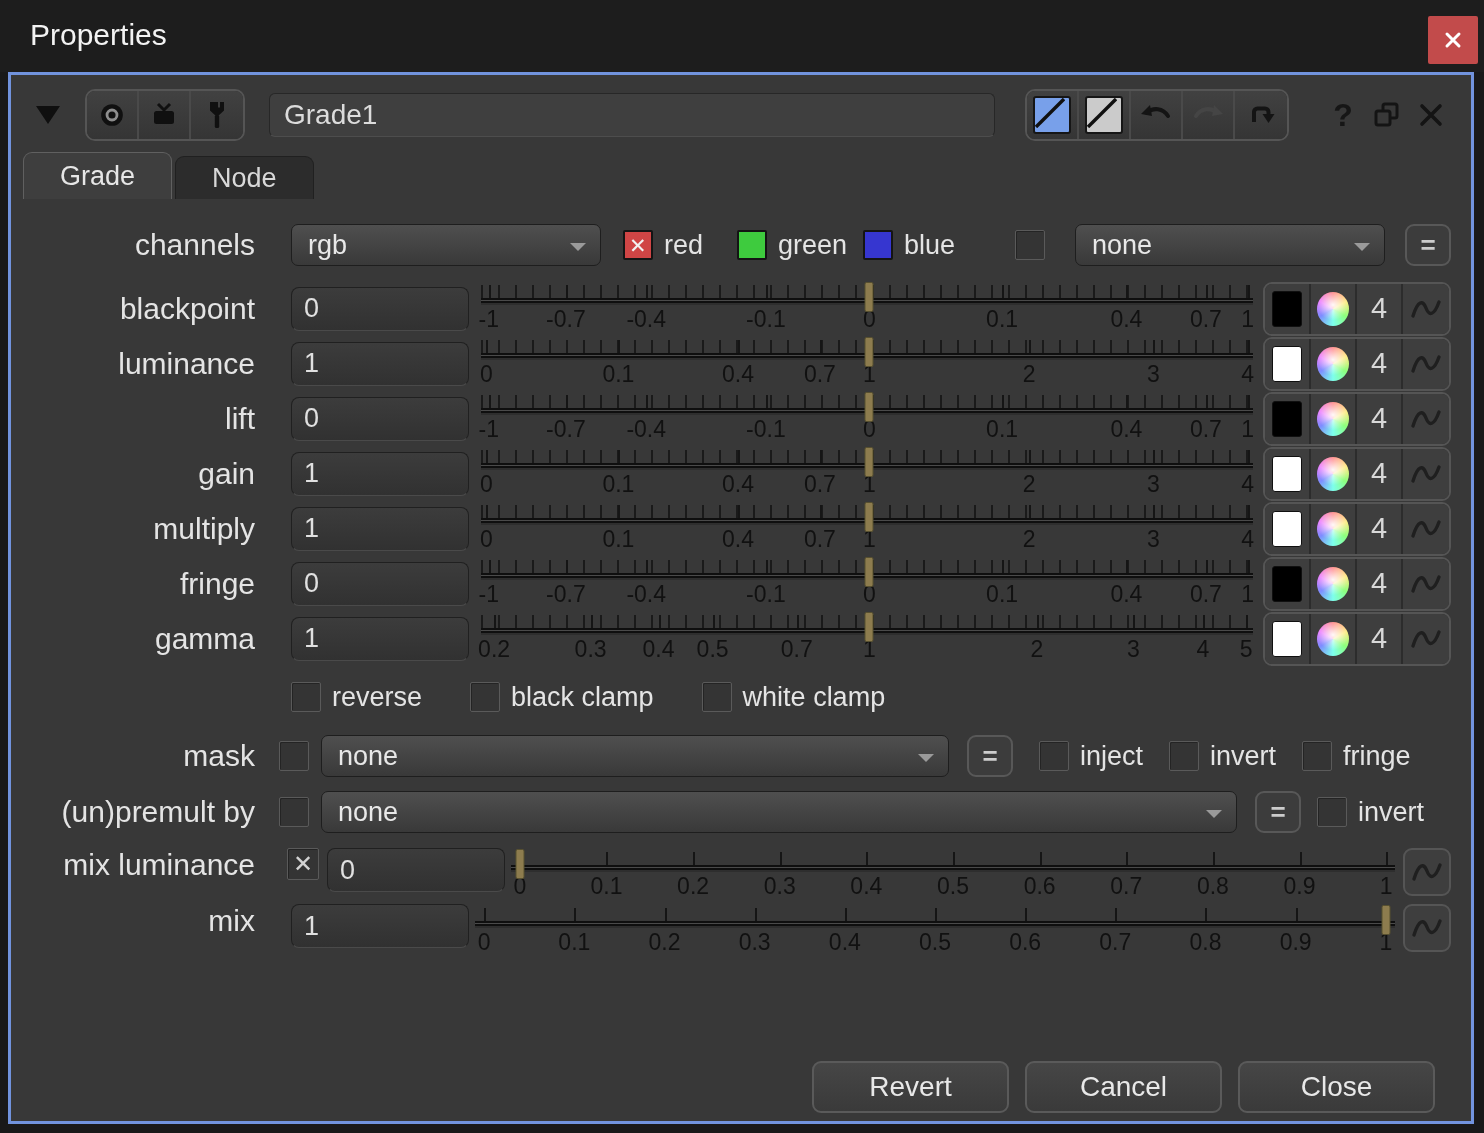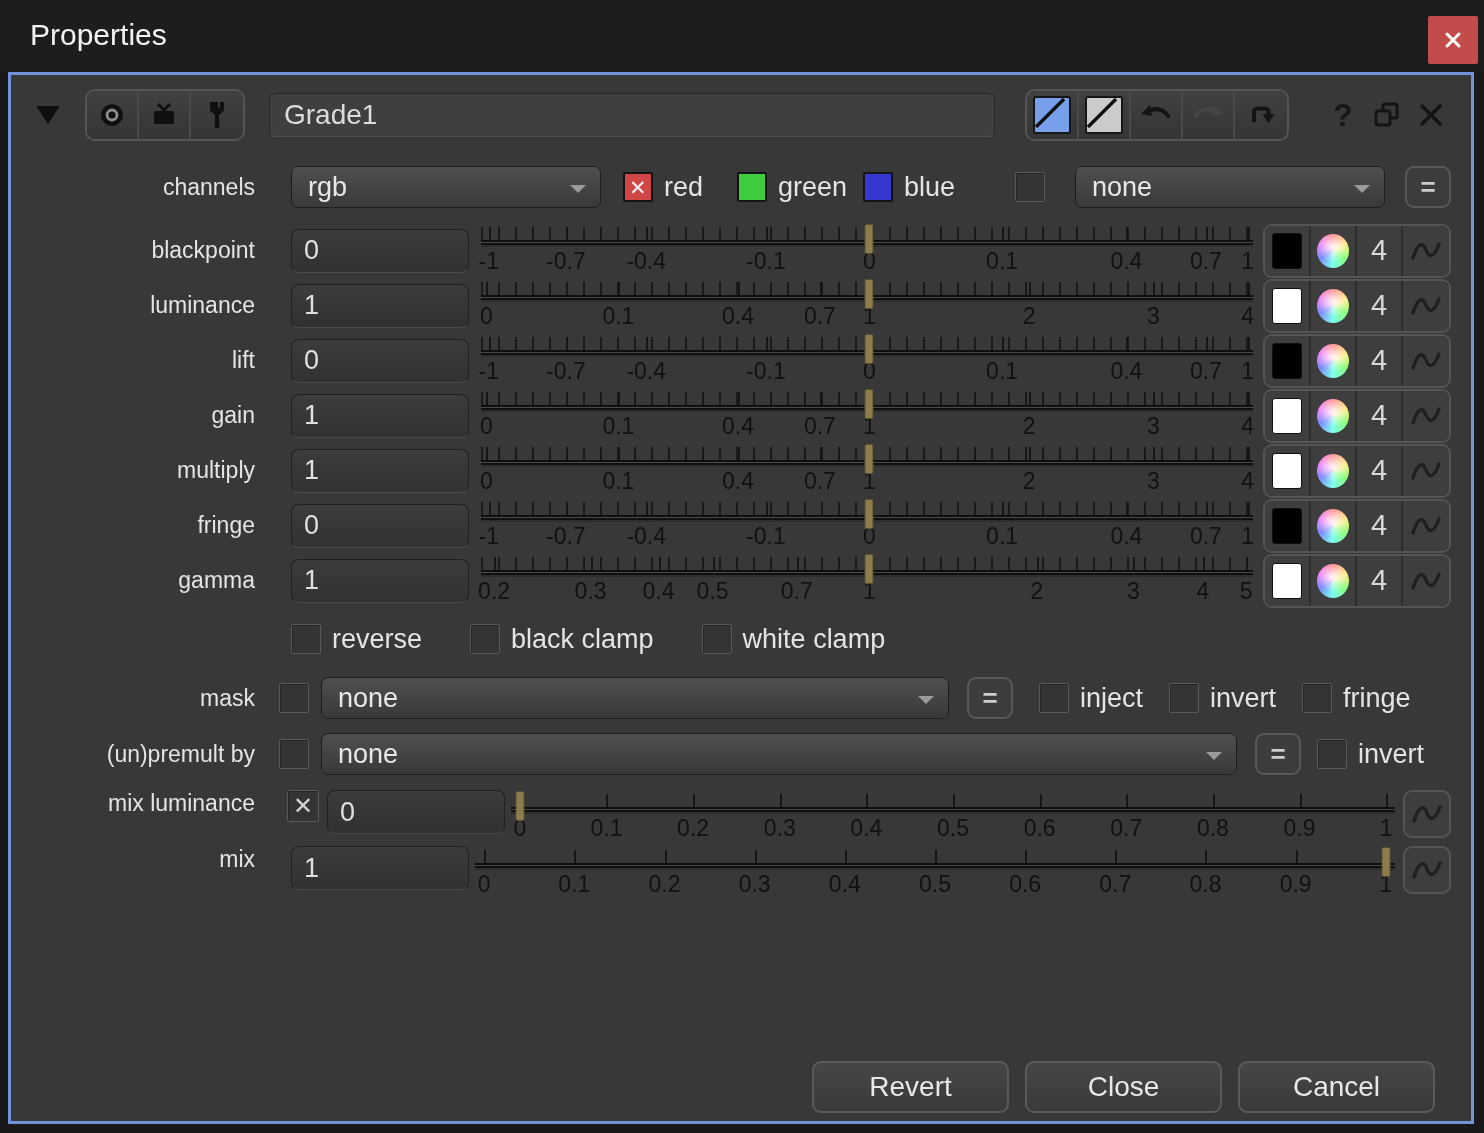--- a/index.html
+++ b/index.html
@@ -28,21 +28,21 @@
   .help-btn{margin-left:32px;color:#161616;font-size:32px;font-weight:bold;}
   .diag-swatch{width:34px;height:34px;border:2px solid #161616;border-radius:3px;position:relative;overflow:hidden;}
   
   .tabbar{display:flex;align-items:flex-end;margin:12px 0 0 12px;height:46px;flex:none;}
   .tab{padding:0 36px;height:46px;display:flex;align-items:center;font-size:27px;color:#e6e6e6;
     background:#2e2e2e;border:1px solid #202020;border-bottom:none;border-radius:9px 9px 0 0;margin-right:3px;}
   .tab.active{background:#3e3e3e;border-color:#606060;}
   .tab.inactive{height:42px;background:#2c2c2c;color:#d8d8d8;}
   
   .content{flex:1;padding:24px 20px 0 0;display:flex;flex-direction:column;}
-  .rowlabel{width:260px;flex:none;text-align:right;padding-right:16px;color:#e4e4e4;font-size:23px;box-sizing:border-box;}
+  .rowlabel{width:260px;flex:none;text-align:right;padding-right:16px;color:#e4e4e4;font-size:30px;box-sizing:border-box;}
   .row{display:flex;align-items:center;flex:none;}
   
   .dd{height:42px;background:linear-gradient(#4f4f4f,#393939);border:1px solid #1e1e1e;border-radius:7px;display:flex;align-items:center;color:#e8e8e8;font-size:27px;padding:0 16px;position:relative;box-sizing:border-box;}
   .dd .dd-arrow{position:absolute;right:14px;top:18px;width:0;height:0;border:8px solid transparent;border-top-color:#9a9a9a;}
   
   .cb{width:30px;height:30px;flex:none;background:#343434;border:1px solid #5a5a5a;box-shadow:inset 1px 1px 0 #242424;border-radius:2px;display:flex;align-items:center;justify-content:center;box-sizing:border-box;}
   .cb .x{font-size:24px;font-weight:bold;color:#d2d2d2;line-height:1;}
   .chan{width:30px;height:30px;flex:none;border:2px solid #141414;border-radius:2px;display:flex;align-items:center;justify-content:center;box-sizing:border-box;}
   .chan .x{font-size:21px;font-weight:bold;color:#f2f2f2;line-height:1;}
   .cblabel{margin-left:11px;color:#e4e4e4;font-size:27px;}
@@ -191,20 +191,24 @@
     </button>
     <button class="bare-btn">
       <span>
         <svg width="24" height="24" viewBox="0 0 24 24">
             <path d="M3 3 L21 21 M21 3 L3 21" stroke="#141414" stroke-width="3.6" stroke-linecap="round"></path>
           </svg>
       </span>
     </button>
   </div>
 
+  <div class="tabbar">
+    <div class="tab active">Grade</div>
+    <div class="tab inactive">Node</div>
+  </div>
 
   <div class="content">
 
     <div class="row" style="height:44px;margin-bottom:14px;">
       <div class="rowlabel">channels</div>
       <div class="dd" style="width:312px;margin-left:20px;">
         <span>rgb</span>
         <span class="dd-arrow"></span>
       </div>
       <span class="chan" style="background:#d04545;margin-left:22px;">
@@ -691,18 +695,18 @@
         <svg width="32" height="24" viewBox="0 0 32 24">
                 <path d="M3 19 C8 3 13 3 16 11 C19 19 24 19 29 5" stroke="#1f1f1f" stroke-width="3.4" fill="none" stroke-linecap="round"></path>
               </svg>
       </span>
     </button>
   </div>
       </div>
 
     <div class="footer">
       <button>Revert</button>
+      <button>Cancel</button>
       <button>Close</button>
-      <button>Cancel</button>
     </div>
 
   </div>
 </div>
 
 </body></html>

